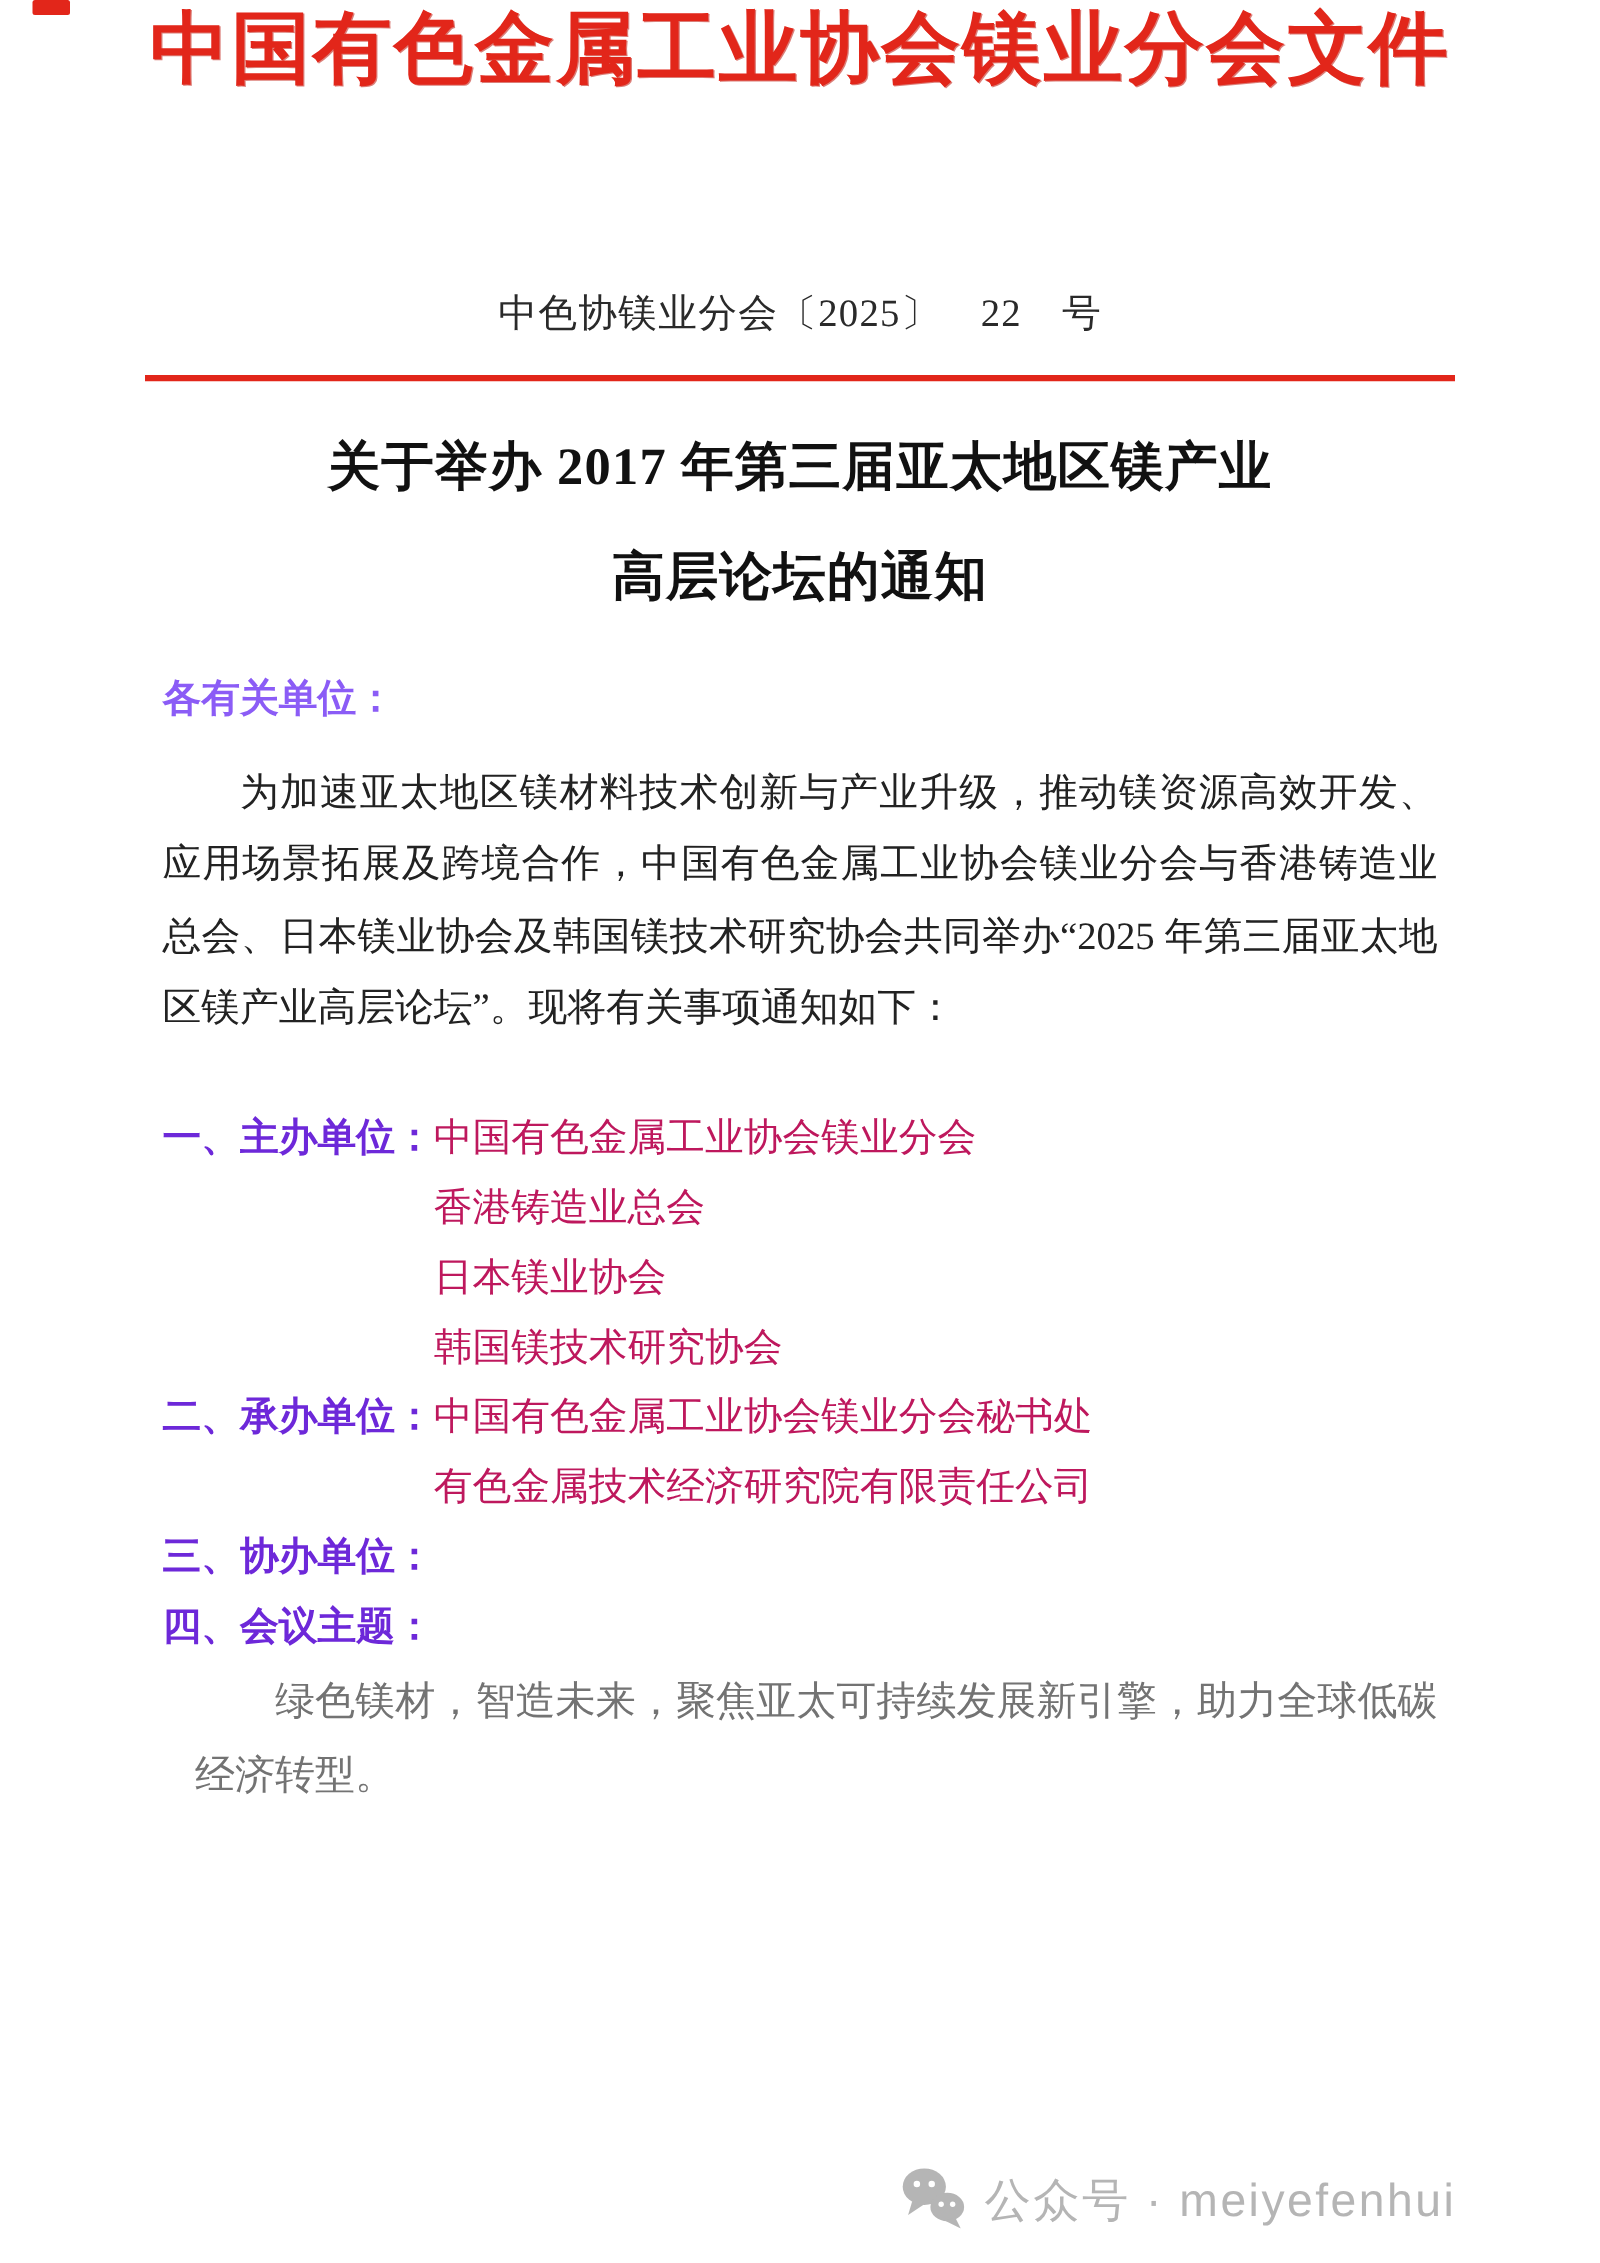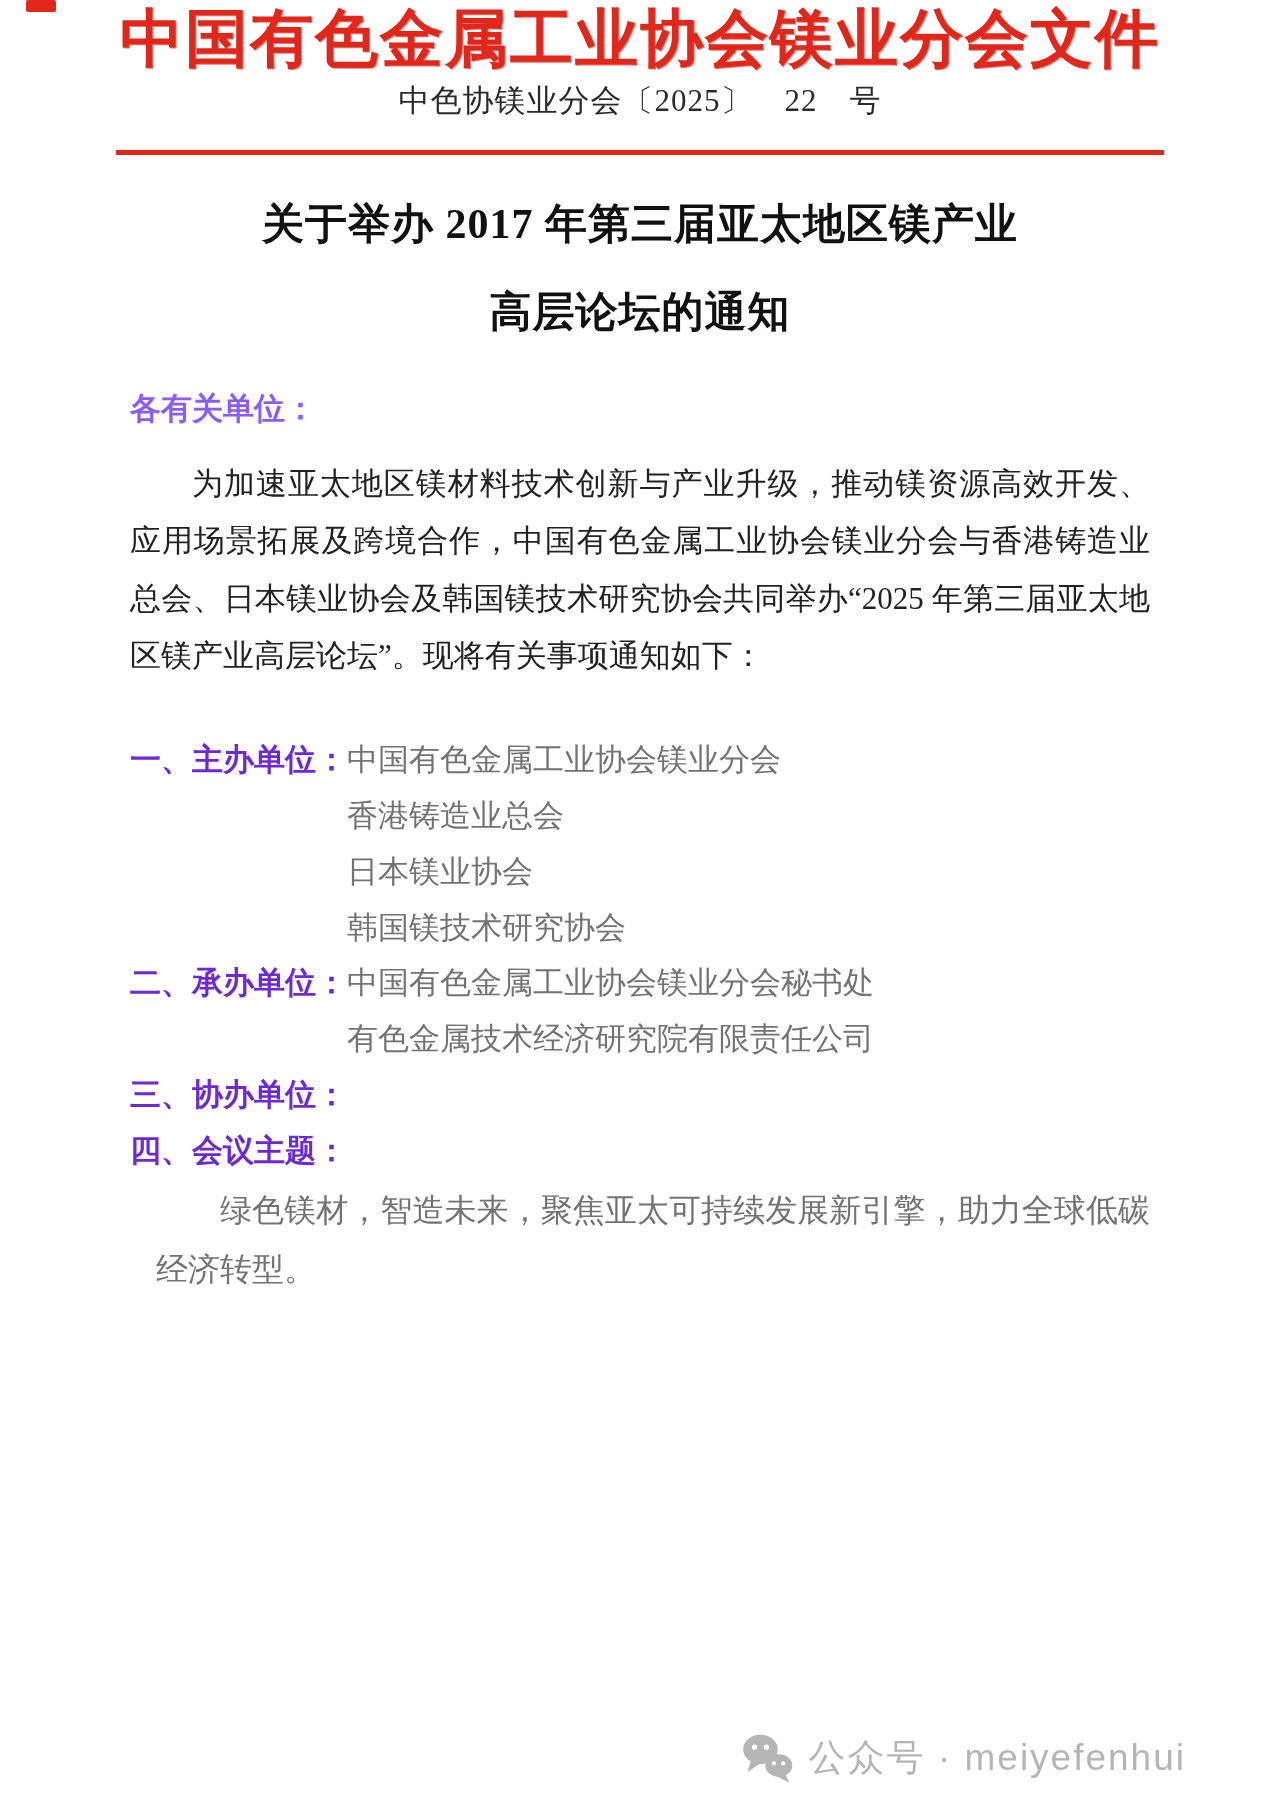--- a/index.html
+++ b/index.html
@@ -23,20 +23,21 @@
     text-align: center;
     font-size: 63px;
     line-height: 1.25;
     font-weight: 900;
     letter-spacing: 2px;
     color: #e2261a;
     text-shadow: 1px 1px 0 rgba(190,20,10,0.55);
     white-space: nowrap;
   }
   .doc-number {
+    margin-top: 150px;
     text-align: center;
     font-size: 31px;
     line-height: 1.4;
     color: #2a2a2a;
     letter-spacing: 1px;
   }
   .red-rule {
     margin: 28px auto 0 auto;
     width: 1048px;
     height: 5px;
@@ -84,37 +85,37 @@
     font-weight: 700;
     line-height: 1.8;
     font-family: "Liberation Sans", "DejaVu Sans", sans-serif;
     white-space: nowrap;
     color: #6d28d9;
   }
   .section-items {
     flex: 1;
     font-size: 31px;
     line-height: 1.8;
-    color: #737373;
+    color: #be185d;
   }
   .theme-paragraph {
     margin-top: 2px;
     font-size: 32px;
     line-height: 1.85;
     text-align: justify;
     text-indent: 2em;
     color: #737373;
     margin-left: 26px;
   }
   .footer {
     position: absolute;
     top: 1733px;
-    right: 94px;
+    right: 115px;
     display: flex;
-    align-items: flex-start;
+    align-items: center;
     gap: 14px;
     color: #b5b5b5;
   }
   .footer .wechat-icon { display: inline-block; }
   .footer-label {
     font-size: 37px;
     font-family: "Liberation Sans", "DejaVu Sans", sans-serif;
     letter-spacing: 2px;
   }
 </style>

